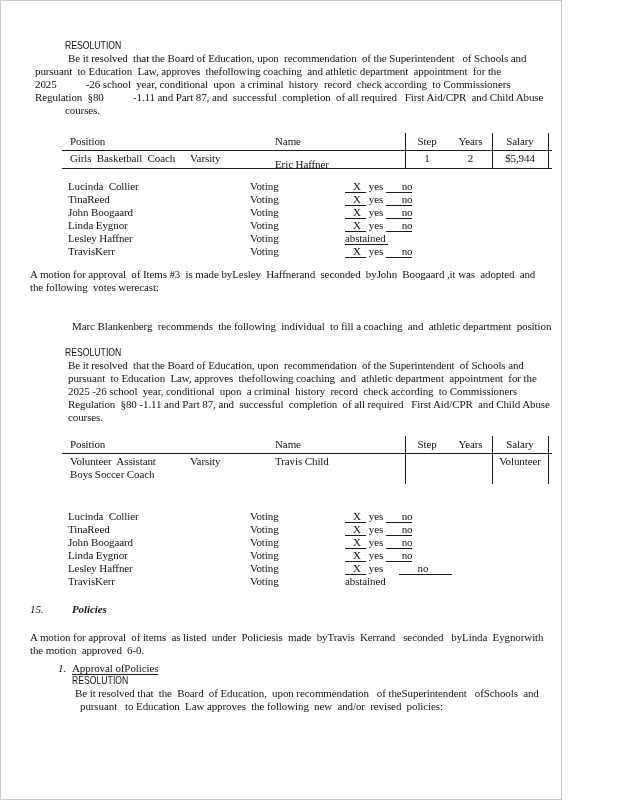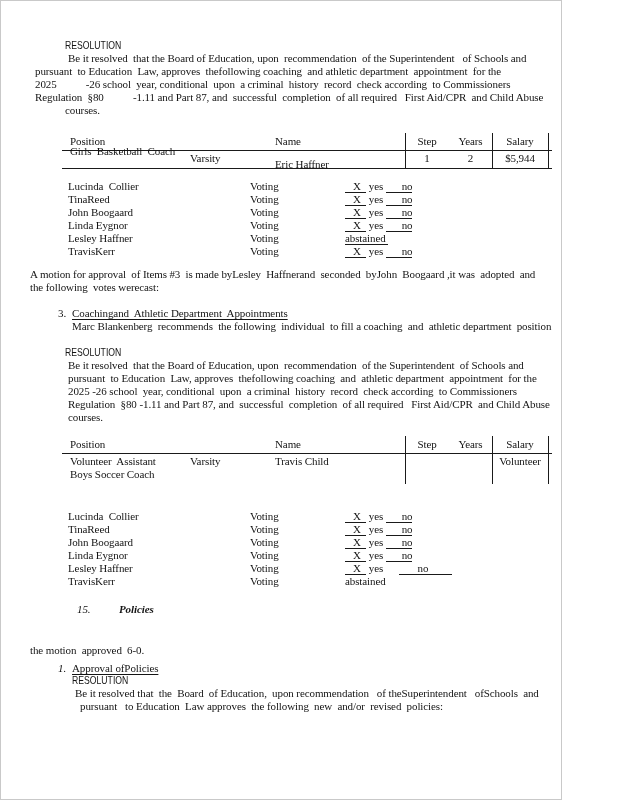--- a/index.html
+++ b/index.html
@@ -49,21 +49,21 @@
     <div class="vline" style="left:343px;"></div>
     <div class="vline" style="left:430px;"></div>
     <div class="vline" style="left:486px;"></div>
     <div class="hline" style="top:17px;"></div>
     <div class="hline" style="bottom:0;"></div>
     <div class="cell" style="left:8px; top:2px;">Position</div>
     <div class="cell" style="left:213px; top:2px;">Name</div>
     <div class="cell" style="left:343px; top:2px; width:44px; text-align:center;">Step</div>
     <div class="cell" style="left:387px; top:2px; width:43px; text-align:center;">Years</div>
     <div class="cell" style="left:430px; top:2px; width:56px; text-align:center;">Salary</div>
-    <div class="cell" style="left:8px; top:12px;">Girls  Basketball  Coach</div>
+    <div class="cell" style="left:8px; top:19px;">Girls  Basketball  Coach</div>
     <div class="cell" style="left:128px; top:19px;">Varsity</div>
     <div class="cell" style="left:213px; top:25px;">Eric Haffner</div>
     <div class="cell" style="left:343px; top:19px; width:44px; text-align:center;">1</div>
     <div class="cell" style="left:387px; top:19px; width:43px; text-align:center;">2</div>
     <div class="cell" style="left:430px; top:19px; width:56px; text-align:center;">$5,944</div>
   </div>
 
   <div class="votes" style="top:180px;">
       <div class="vote-row">
         <span class="vr-name">Lucinda  Collier</span>
@@ -93,21 +93,20 @@
       <div class="vote-row">
         <span class="vr-name">TravisKerr</span>
         <span class="vr-status">Voting</span>
         <span class="vr-vote"><span class="u">   X  </span><span> yes </span><span class="u">      no</span></span>
       </div>
     </div>
 
   <div class="abs t" style="left:30px; top:268px;">A motion for approval  of Items #3  is made byLesley  Haffnerand  seconded  byJohn  Boogaard ,it was  adopted  and</div>
   <div class="abs t" style="left:30px; top:281px;">the following  votes werecast:</div>
 
-  <div class="abs t" style="left:58px; top:307px;"><span class="num" style="width:14px;">3.</span><span class="ul">Coachingand  Athletic Department  Appointments</span></div>
   <div class="abs t" style="left:72px; top:320px;">Marc Blankenberg  recommends  the following  individual  to fill a coaching  and  athletic department  position</div>
 
   <div class="abs" style="left:65px; top:346px;"><span class="res-head">RESOLUTION</span></div>
   <div class="abs t" style="left:68px; top:359px;">Be it resolved  that the Board of Education, upon  recommendation  of the Superintendent  of Schools and</div>
   <div class="abs t" style="left:68px; top:372px;">pursuant  to Education  Law, approves  thefollowing coaching  and  athletic department  appointment  for the</div>
   <div class="abs t" style="left:68px; top:385px;">2025 -26 school  year, conditional  upon  a criminal  history  record  check according  to Commissioners</div>
   <div class="abs t" style="left:68px; top:398px;">Regulation  §80 -1.11 and Part 87, and  successful  completion  of all required   First Aid/CPR  and Child Abuse</div>
   <div class="abs t" style="left:68px; top:411px;">courses.</div>
 
   <div class="mtable" style="top:436px; height:48px;">
@@ -155,22 +154,23 @@
         <span class="vr-status">Voting</span>
         <span class="vr-vote"><span class="u">   X  </span><span> yes</span><span>      </span><span class="u">       no         </span></span>
       </div>
       <div class="vote-row">
         <span class="vr-name">TravisKerr</span>
         <span class="vr-status">Voting</span>
         <span class="vr-vote"><span>abstained</span></span>
       </div>
     </div>
 
-  <div class="abs t" style="left:30px; top:603px;"><span class="num it" style="width:42px;margin-left:47px;">15.</span><span class="bold-it">Policies</span></div>
+  <div class="abs t" style="left:30px; top:603px;"><span class="num it" style="width:42px;">15.</span><span class="bold-it">Policies</span></div>
 
+  <div class="abs t" style="left:30px; top:631px;">A motion for approval  of items  as listed  under  Policiesis  made  byTravis  Kerrand   seconded   byLinda  Eygnorwith</div>
   <div class="abs t" style="left:30px; top:644px;">the motion  approved  6-0.</div>
 
   <div class="abs t" style="left:58px; top:662px;"><span class="num it" style="width:14px;">1.</span><span class="ul">Approval ofPolicies</span></div>
   <div class="abs" style="left:72px; top:674px;"><span class="res-head">RESOLUTION</span></div>
   <div class="abs t" style="left:75px; top:687px;">Be it resolved that  the  Board  of Education,  upon recommendation   of theSuperintendent   ofSchools  and</div>
   <div class="abs t" style="left:80px; top:700px;">pursuant   to Education  Law approves  the following  new  and/or  revised  policies:</div>
 
   <div class="abs" style="left:566px; top:735px;">13</div>
 
 </div>

